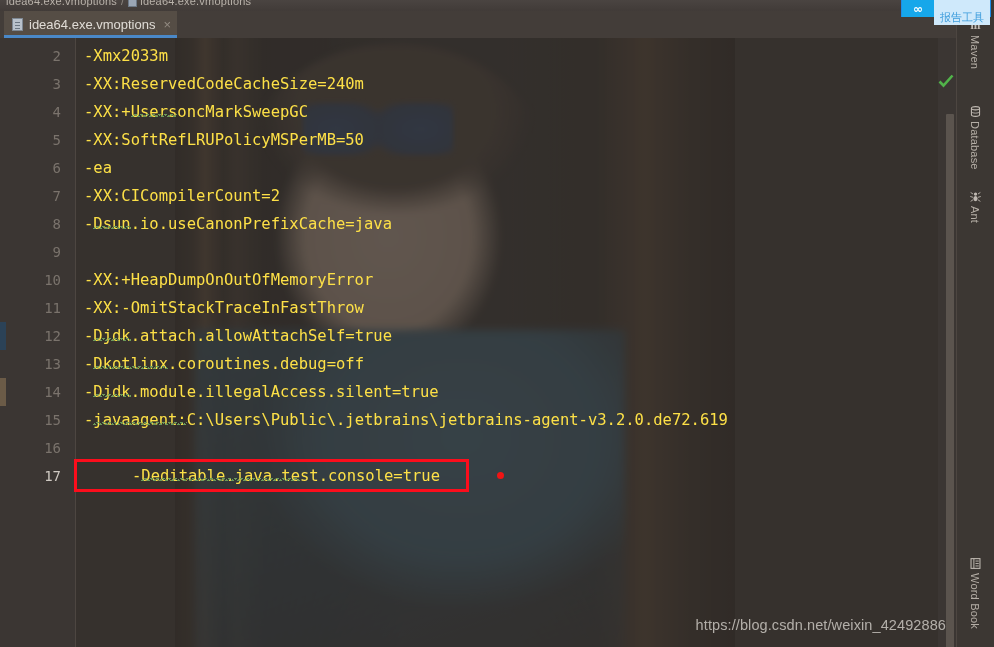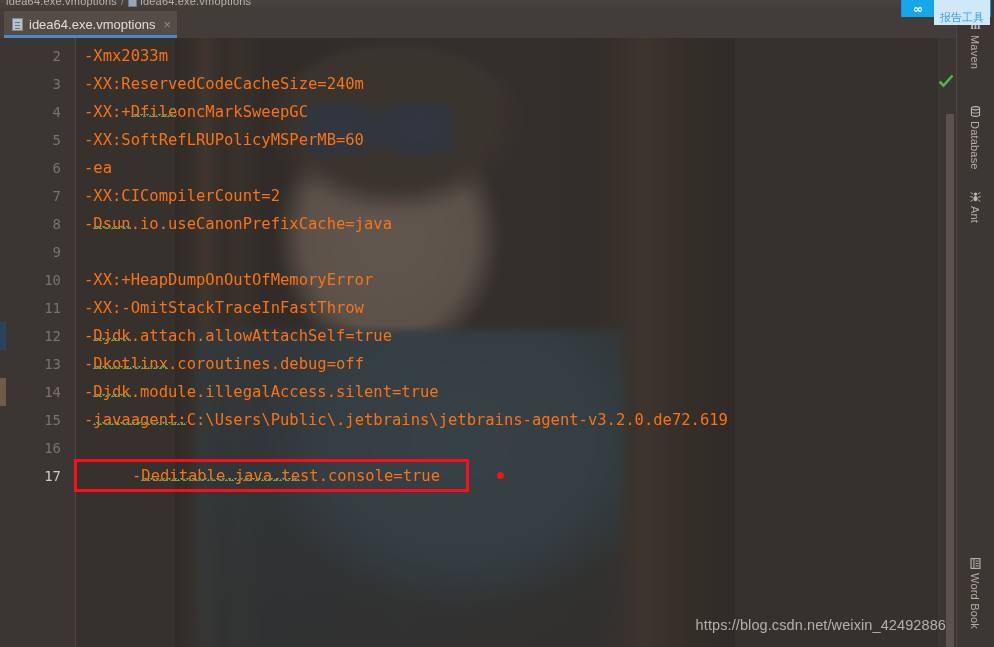--- a/index.html
+++ b/index.html
@@ -162,21 +162,21 @@
   .gutter-mark.tan { background:#6b5b47; }
 
   
   .code{
     position:absolute; left:76px; top:0; right:56px; height:609px;
     z-index:5;
   }
   .code-line{
     position:absolute; left:0; height:28px; line-height:28px;
     font-family:"DejaVu Sans Mono", monospace; font-size:15.5px;
-    color:#f97316; white-space:pre; padding-left:8px;
+    color:#fde047; white-space:pre; padding-left:8px;
     letter-spacing:0px;
   }
   .squig{
     position:relative;
   }
   .squig:after{
     content:""; position:absolute; left:0; right:0; bottom:4px; height:3px;
     background-image:
       radial-gradient(circle at 1.5px 2.6px, #6d9b5a 1.1px, rgba(0,0,0,0) 1.3px),
       radial-gradient(circle at 4.5px .4px, #6d9b5a 1.1px, rgba(0,0,0,0) 1.3px);
@@ -292,22 +292,22 @@
         <div class="num" style="top: 368px;">15</div>
         <div class="num" style="top: 396px;">16</div>
         <div class="num current" style="top: 424px;">17</div>
         <div class="gutter-mark blue" style="top: 284px;"></div>
         <div class="gutter-mark tan" style="top: 340px;"></div>
       </div>
 
     <div class="code" id="code">
         <div class="code-line" style="top: 4px;"><span>-Xmx2033m</span></div>
         <div class="code-line" style="top: 32px;"><span>-XX:ReservedCodeCacheSize=240m</span></div>
-        <div class="code-line" style="top: 60px;"><span>-XX:+</span><span class="squig">Dfile</span><span>oncMarkSweepGC</span></div>
-        <div class="code-line" style="top: 88px;"><span>-XX:SoftRefLRUPolicyMSPerMB=60</span></div>
+        <div class="code-line" style="top: 60px;"><span>-XX:+</span><span class="squig">Users</span><span>oncMarkSweepGC</span></div>
+        <div class="code-line" style="top: 88px;"><span>-XX:SoftRefLRUPolicyMSPerMB=50</span></div>
         <div class="code-line" style="top: 116px;"><span>-ea</span></div>
         <div class="code-line" style="top: 144px;"><span>-XX:CICompilerCount=2</span></div>
         <div class="code-line" style="top: 172px;"><span>-</span><span class="squig">Dsun</span><span>.io.useCanonPrefixCache=java</span></div>
         <div class="code-line" style="top: 228px;"><span>-XX:+HeapDumpOnOutOfMemoryError</span></div>
         <div class="code-line" style="top: 256px;"><span>-XX:-OmitStackTraceInFastThrow</span></div>
         <div class="code-line" style="top: 284px;"><span>-</span><span class="squig">Djdk</span><span>.attach.allowAttachSelf=true</span></div>
         <div class="code-line" style="top: 312px;"><span>-</span><span class="squig">Dkotlinx</span><span>.coroutines.debug=off</span></div>
         <div class="code-line" style="top: 340px;"><span>-</span><span class="squig">Djdk</span><span>.module.illegalAccess.silent=true</span></div>
         <div class="code-line" style="top: 368px;"><span>-</span><span class="squig">javaagent:</span><span>C:\Users\Public\.jetbrains\jetbrains-agent-v3.2.0.de72.619</span></div>
         <div class="code-line" style="top: 424px; margin-left: 48px;"><span>-</span><span class="squig">Deditable.java.te</span><span>st.console=true</span></div>

